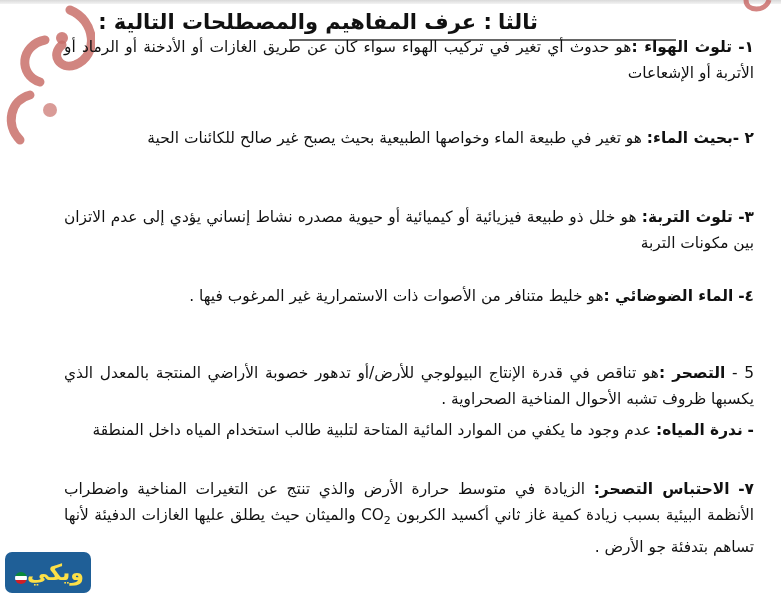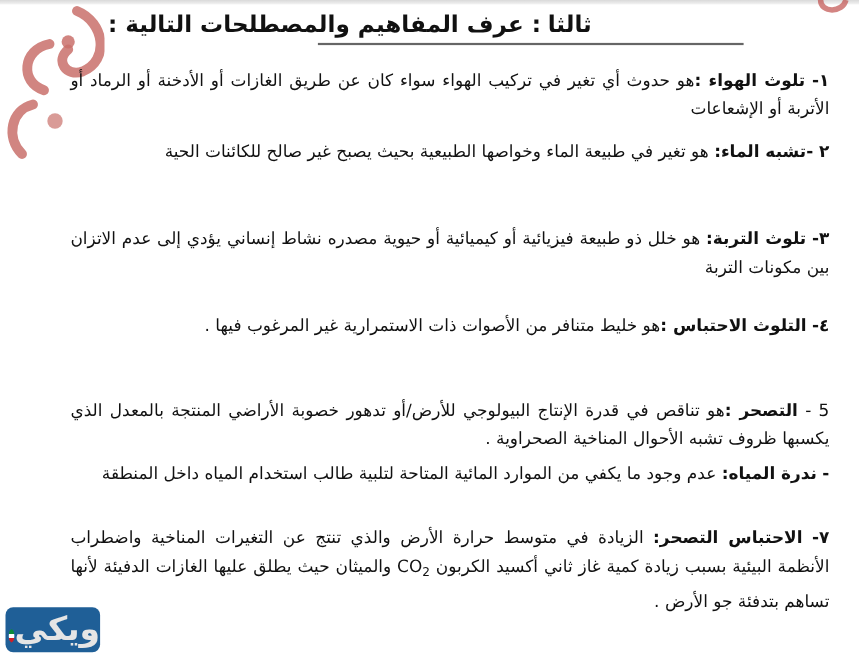--- a/index.html
+++ b/index.html
@@ -35,21 +35,21 @@
     text-align: justify; text-align-last: right;
   }
   .item .term { font-weight: bold; }
   .item .num { font-weight: bold; }
   .logo {
     position: absolute; left: 5px; top: 552px; width: 86px; height: 41px;
     background: #1f5f97; border-radius: 7px;
     display: flex; align-items: center; justify-content: center;
   }
   .logo-text {
-    color: #e5e5e5; font-weight: bold; font-size: 30px; direction: rtl;
+    color: #fde047; font-weight: bold; font-size: 22px; direction: rtl;
     font-family: "DejaVu Sans", sans-serif; letter-spacing: 0;
   }
   .flag {
     display: inline-block; width: 12px; height: 12px; border-radius: 50%;
     background: linear-gradient(#0a8a3a 0 33%, #fff 33% 66%, #d01f26 66%);
     margin-left: 3px; vertical-align: middle; position: relative; top: 5px;
   }
   sub { font-size: 11px; }
 </style>
 </head>
@@ -71,36 +71,36 @@
 </svg>
 
 <div class="doc">
   <div class="heading">
     <span>ثالثا</span><span class="colon">:</span>
     <span>عرف المفاهيم والمصطلحات التالية :</span>
   </div>
 </div>
 
 <div style="position:absolute; left:64px; top:0; width:690px; direction:rtl;">
-  <div class="item" style="top:60px;margin-left:20px;">
+  <div class="item" style="top:34px;margin-left:20px;">
     <span class="num">١-</span>
     <span class="term">تلوث الهواء :</span><span>هو حدوث أي تغير في تركيب الهواء سواء كان عن طريق الغازات أو الأدخنة أو الرماد أو الأتربة أو الإشعاعات</span>
   </div>
   <div class="item" style="top:125px;">
-    <span class="num">٢ -</span><span class="term">تشبه الماء:</span>
+    <span class="num">٢ -</span><span class="term">بحيث الماء:</span>
     <span>هو تغير في طبيعة الماء وخواصها الطبيعية بحيث يصبح غير صالح للكائنات الحية</span>
   </div>
   <div class="item" style="top:204px;margin-left:48px;">
     <span class="num">٣-</span>
     <span class="term">تلوث التربة:</span>
     <span>هو خلل ذو طبيعة فيزيائية أو كيميائية أو حيوية مصدره نشاط إنساني يؤدي إلى عدم الاتزان بين مكونات التربة</span>
   </div>
   <div class="item" style="top:283px;">
     <span class="num">٤-</span>
-    <span class="term">التلوث الاحتباس :</span><span>هو خليط متنافر من الأصوات ذات الاستمرارية غير المرغوب فيها .</span>
+    <span class="term">الماء الضوضائي :</span><span>هو خليط متنافر من الأصوات ذات الاستمرارية غير المرغوب فيها .</span>
   </div>
   <div class="item" style="top:360px;">
     <span style="font-weight:normal;">5 -</span>
     <span class="term">التصحر :</span><span>هو تناقص في قدرة الإنتاج البيولوجي للأرض/أو تدهور خصوبة الأراضي المنتجة بالمعدل الذي يكسبها ظروف تشبه الأحوال المناخية الصحراوية .</span>
   </div>
   <div class="item" style="top:417px;">
     <span class="num">-</span>
     <span class="term">ندرة المياه:</span>
     <span>عدم وجود ما يكفي من الموارد المائية المتاحة لتلبية طالب استخدام المياه داخل المنطقة</span>
   </div>

